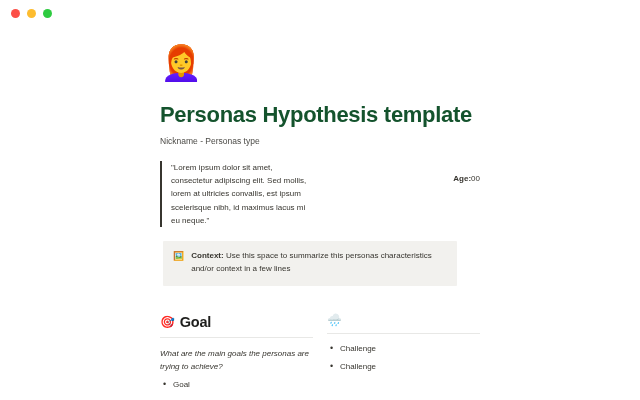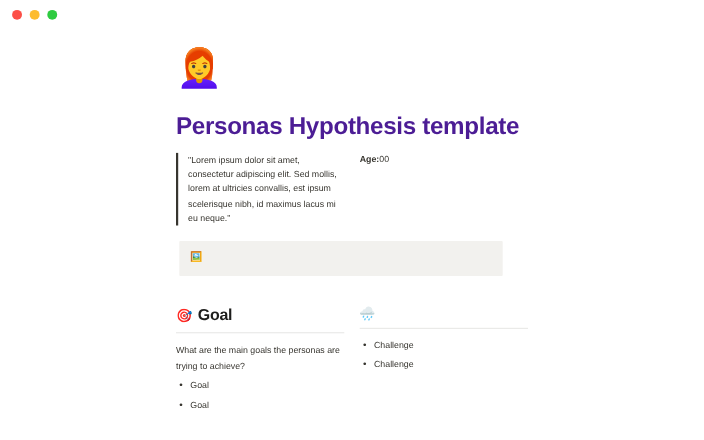--- a/index.html
+++ b/index.html
@@ -55,21 +55,21 @@
     font-family: "DejaVu Sans", sans-serif;
     display: block;
     height: 40px;
   }
 
   .page-title {
     font-size: 22px;
     font-weight: bold;
     letter-spacing: -0.3px;
     margin: 0 0 8px 0;
-    color: #4c1d95;
+    color: #14532d;
     white-space: nowrap;
   }
 
   .subtitle {
     font-size: 8.5px;
     color: #4b4a46;
     margin: 0 0 12px 0;
   }
 
   
@@ -86,21 +86,22 @@
     padding-left: 9px;
     font-size: 8px;
     line-height: 1.65;
     color: #37352f;
     margin: 3px 0 0 0;
   }
 
   .facts {
     font-size: 8px;
     line-height: 1.65;
-    margin-top: 2px;
+    margin-top: 14px;
+    text-align: right;
   }
   .fact-row {
     margin-bottom: 7px;
   }
   .fact-label {
     font-weight: bold;
   }
 
   
   .callout {
@@ -153,20 +154,21 @@
   .divider {
     height: 1px;
     background: #e8e8e6;
     margin-bottom: 9px;
   }
   .section-desc {
     font-size: 8px;
     line-height: 1.65;
     color: #37352f;
     margin: 0 0 6px 0;
+    font-style: italic;
   }
   ul.bullets {
     margin: 0;
     padding-left: 13px;
     list-style: none;
   }
   ul.bullets li {
     font-size: 8px;
     line-height: 1.5;
     margin-bottom: 6px;
@@ -191,36 +193,40 @@
     <span class="light green"></span>
   </div>
 </div>
 
 <div class="page">
   <div class="content">
 
     <span class="cover-emoji">👩‍🦰</span>
 
     <h1 class="page-title">Personas Hypothesis template</h1>
+    <div class="subtitle">Nickname - Personas type</div>
 
     <div class="cols">
       <div class="col">
         <blockquote class="quote">"Lorem ipsum dolor sit amet, consectetur adipiscing elit. Sed mollis, lorem at ultricies convallis, est ipsum scelerisque nibh, id maximus lacus mi eu neque."</blockquote>
       </div>
       <div class="col">
         <div class="facts">
           <div class="fact-row">
             <span class="fact-label">Age:</span><span>00</span>
           </div>
         </div>
       </div>
     </div>
 
     <div class="callout">
       <span class="callout-icon">🖼️</span>
+      <div class="callout-text">
+        <b>Context:</b><span> Use this space to summarize this personas characteristics and/or context in a few lines</span>
+      </div>
     </div>
 
     <div class="sections">
 
       <div class="section">
         <div class="section-heading">
           <span class="section-emoji">🎯</span>
           <span>Goal</span>
         </div>
         <div class="divider"></div>

